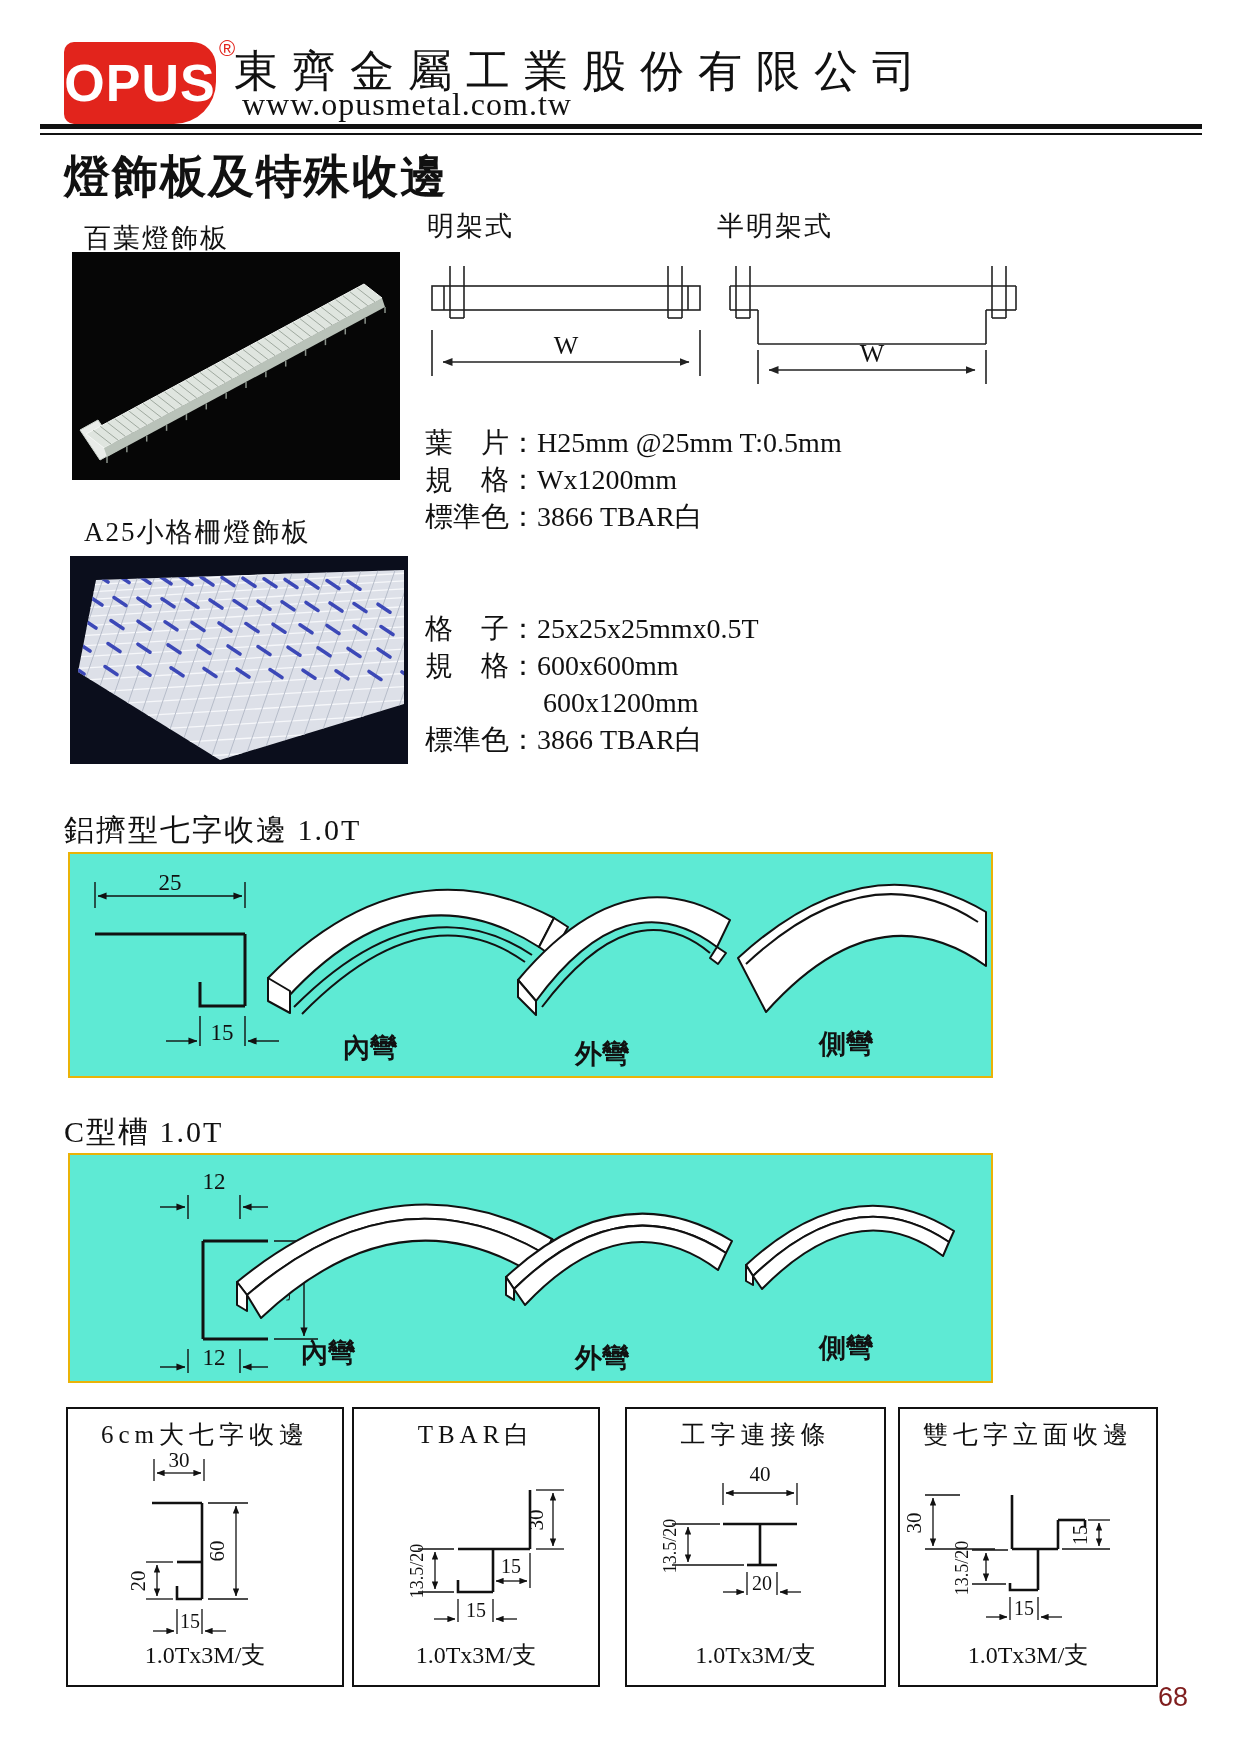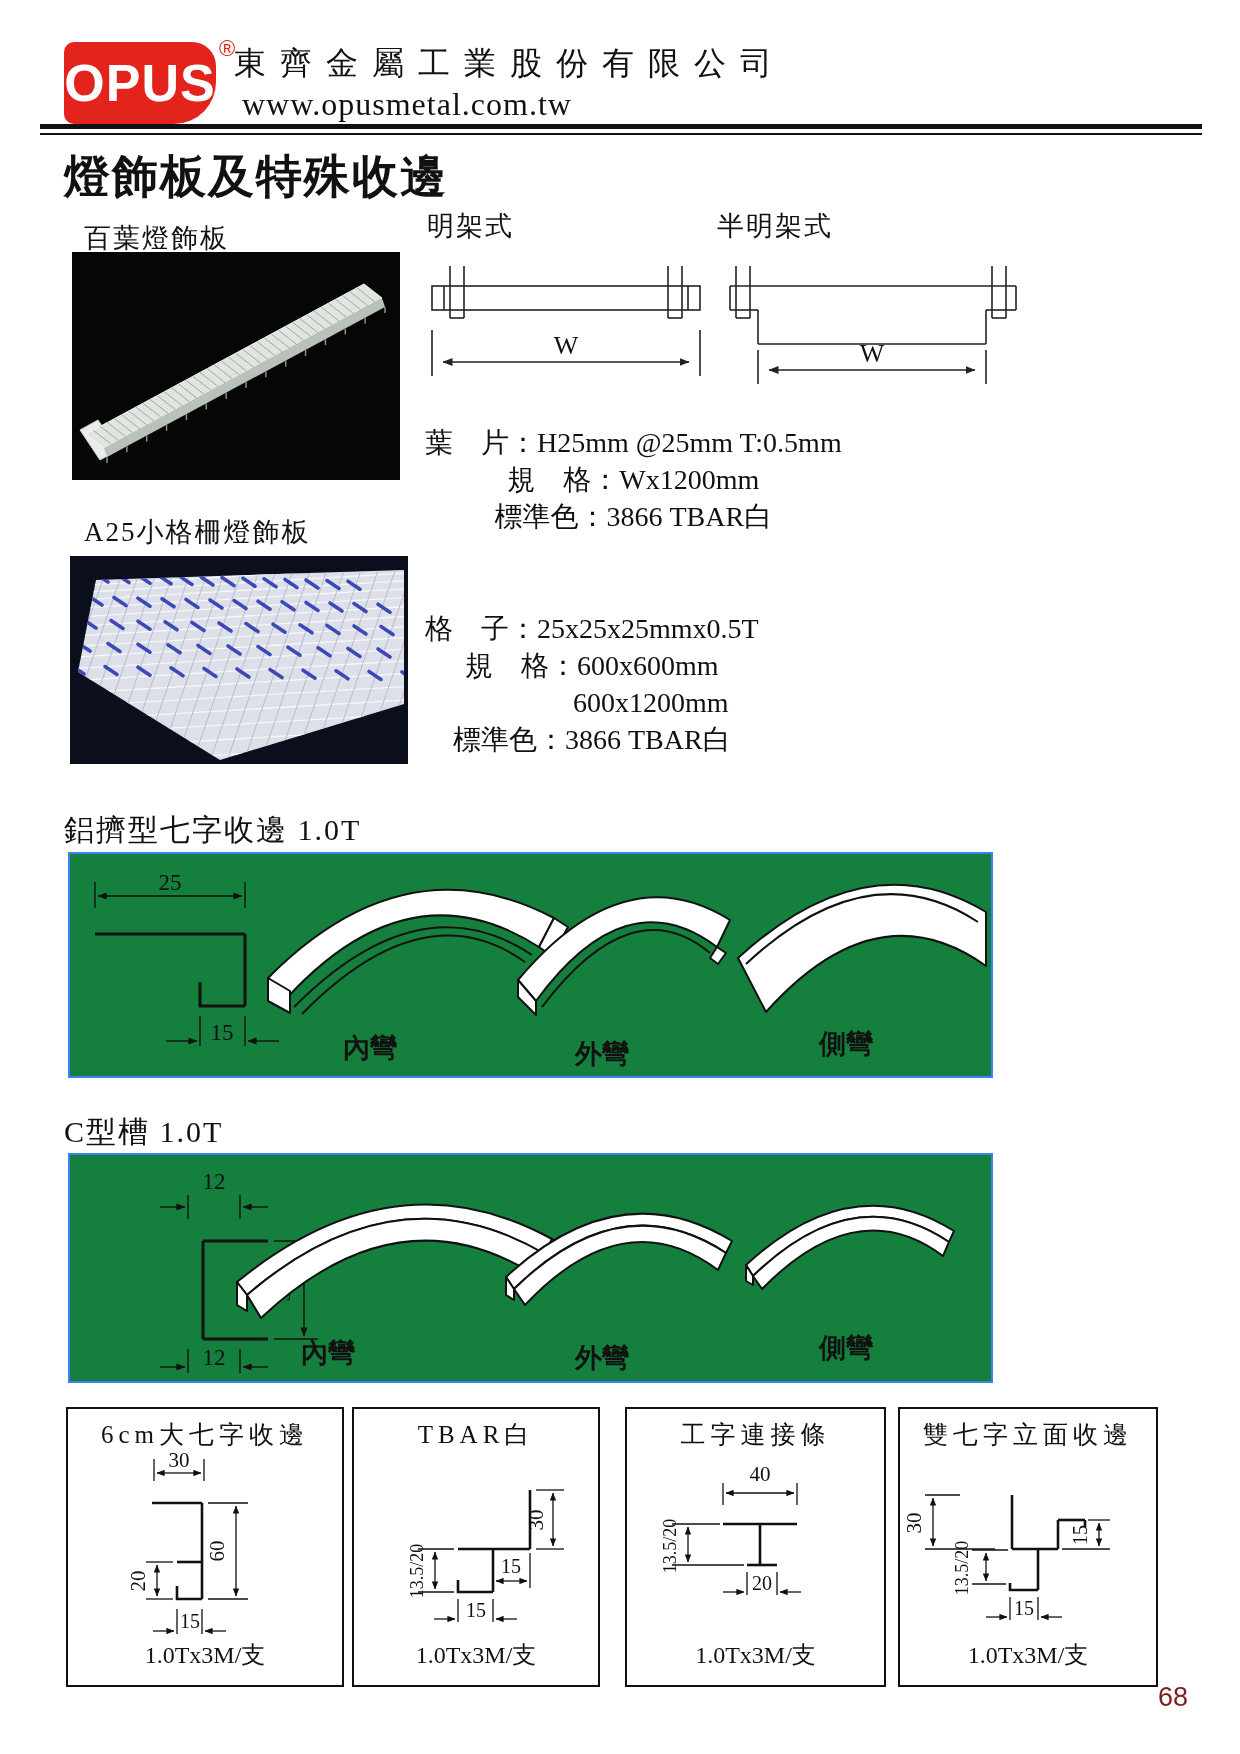--- a/index.html
+++ b/index.html
@@ -6,31 +6,31 @@
   .page{position:relative;width:1240px;height:1754px;background:#ffffff;overflow:hidden;
         font-family:"Liberation Serif","DejaVu Serif",serif;color:#111;}
   .abs{position:absolute;}
   svg{display:block;}
   svg text{font-family:"Liberation Serif","DejaVu Serif",serif;fill:#111;}
   .logo{left:64px;top:42px;width:152px;height:82px;background:#e2241c;
         border-radius:10px 24px 42px 10px;display:flex;align-items:center;justify-content:center;}
   .logo-text{color:#fff;font-family:"Liberation Sans","DejaVu Sans",sans-serif;
         font-weight:bold;font-size:52px;letter-spacing:1px;line-height:1;}
   .reg{left:219px;top:36px;color:#e2241c;font-size:22px;font-family:"Liberation Sans",sans-serif;}
-  .company{left:234px;top:42px;font-size:32px;letter-spacing:14px;white-space:nowrap;}
+  .company{left:234px;top:42px;font-size:44px;letter-spacing:14px;white-space:nowrap;}
   .website{left:242px;top:86px;font-size:32px;letter-spacing:1px;}
   .rule{left:40px;top:124px;width:1162px;height:4px;border-top:5px solid #111;border-bottom:2px solid #111;}
   .h1{left:64px;top:146px;font-size:46px;font-weight:bold;letter-spacing:2px;white-space:nowrap;}
   .plabel{font-size:27px;letter-spacing:2px;white-space:nowrap;}
   .mlabel{font-size:27px;letter-spacing:2px;white-space:nowrap;}
-  .specs{line-height:37px;text-align:center;}
+  .specs{line-height:37px;}
   .spec-line{font-size:28px;white-space:nowrap;}
   .indent{padding-left:118px;}
   .sect{font-size:30px;letter-spacing:2px;white-space:nowrap;}
-  .bigbox{border:2px solid #3b82f6;background:#15803d;}
+  .bigbox{border:2px solid #eab308;background:#5eead4;}
   .card{position:absolute;border:2px solid #111;background:#fff;}
   .card-title{position:absolute;top:9px;left:0;width:100%;text-align:center;
               font-size:25px;letter-spacing:5px;white-space:nowrap;}
   .card-spec{position:absolute;bottom:14px;left:0;width:100%;text-align:center;font-size:24px;}
   .pagenum{left:1158px;top:1682px;font-size:27px;font-family:"Liberation Sans","DejaVu Sans",sans-serif;color:#7f1d1d;}
 </style>
 </head>
 <body>
 
 <div class="page">

